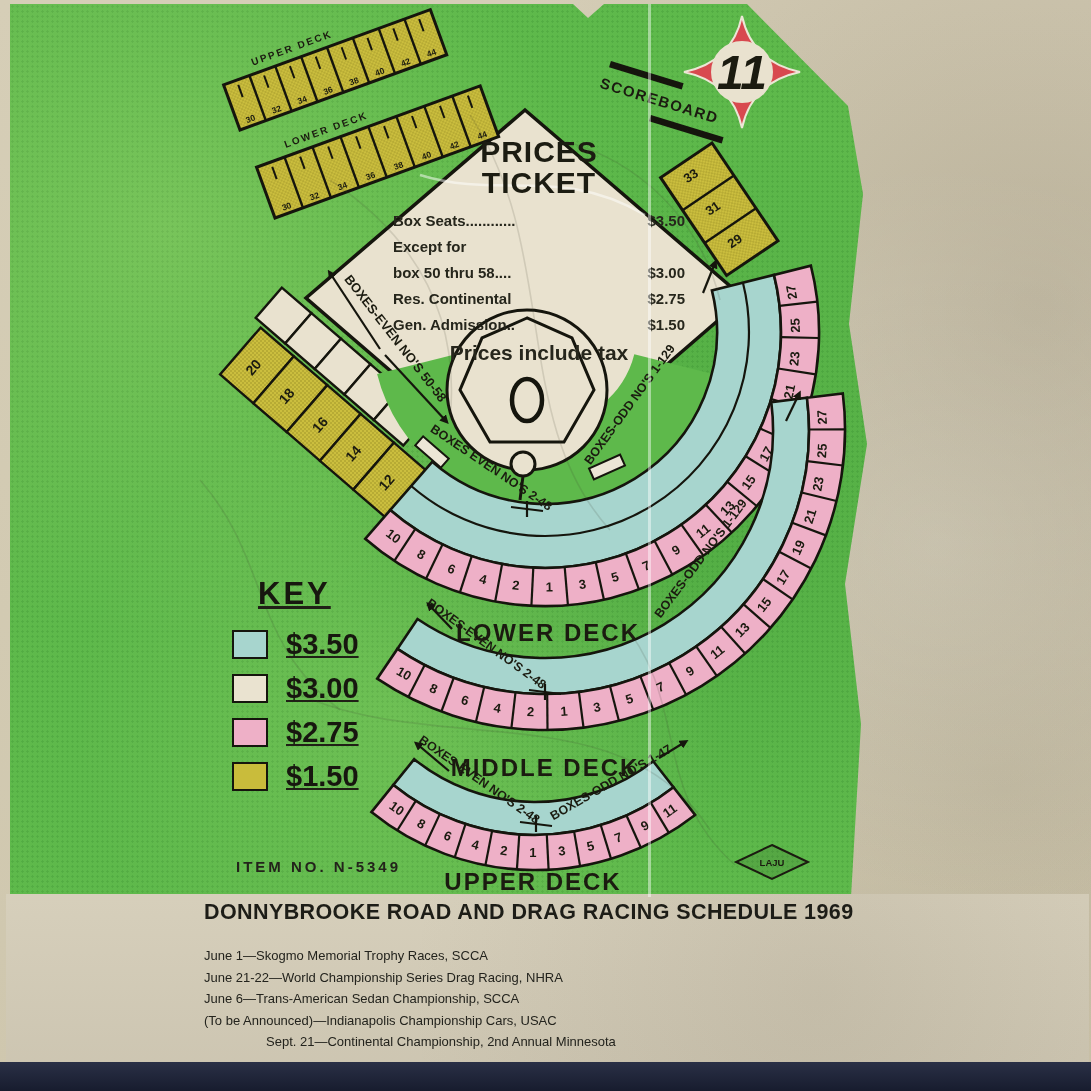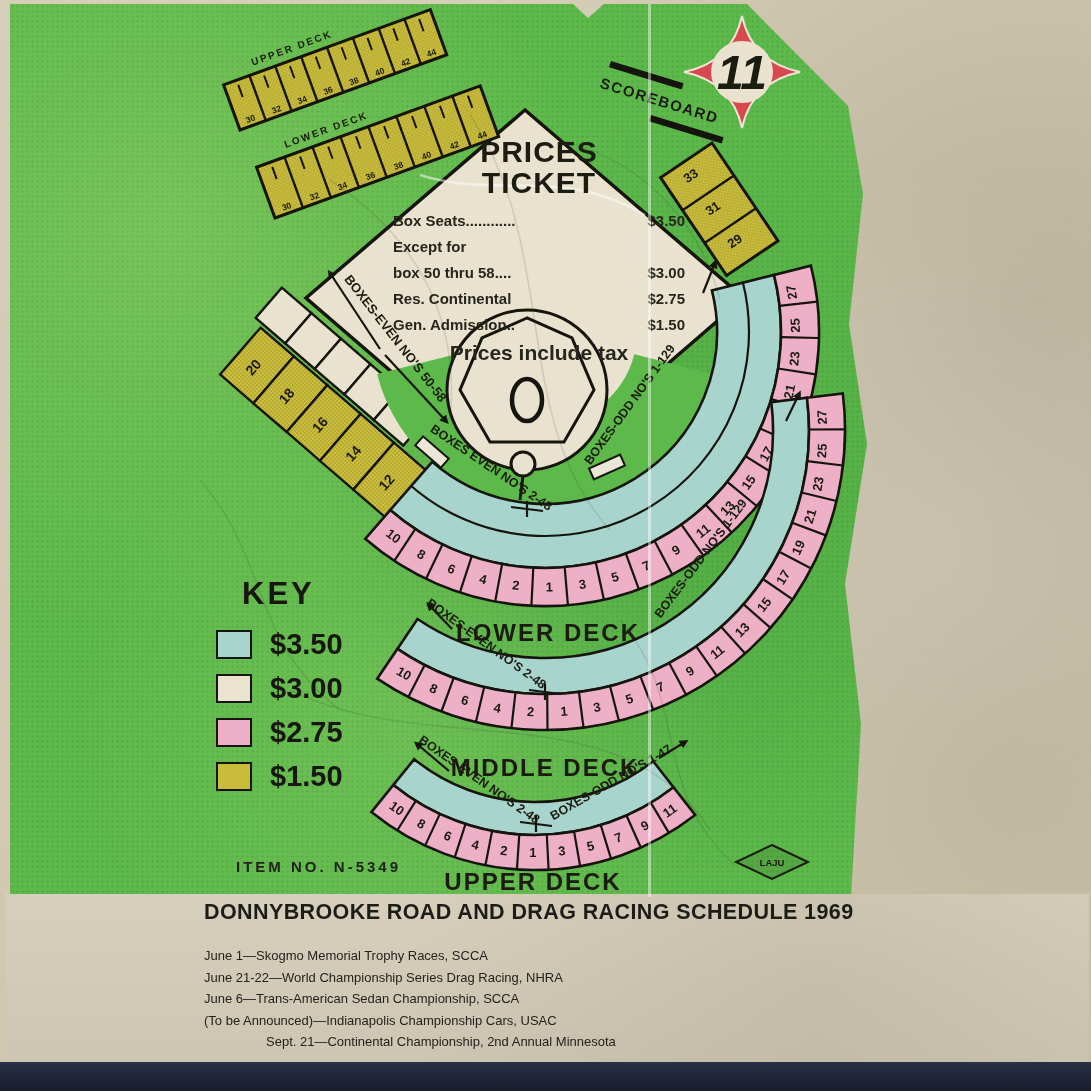--- a/index.html
+++ b/index.html
@@ -31,21 +31,21 @@
       #ddd6c2;
   }
   .bottom-strip{position:absolute;left:0;top:1062px;width:1091px;height:29px;z-index:2;background:linear-gradient(#2a3046,#171c2e);}
   #map-svg{position:absolute;left:0;top:0;width:1091px;height:1091px;z-index:3;}
   .panel{position:absolute;z-index:4;color:#202016;}
   .ticket-panel{left:393px;top:136px;width:292px;text-align:center;}
   .tp-title{font-size:30px;font-weight:bold;letter-spacing:1px;line-height:31px;color:#1c1c12;}
   #tp-rows{margin-top:10px;}
   .tp-row{display:flex;justify-content:space-between;font-size:15px;font-weight:bold;line-height:26px;text-align:right;color:#26261c;}
   .tp-foot{font-size:21px;font-weight:bold;margin-top:3px;color:#26261c;}
-  .key-panel{left:216px;top:576px;}
+  .key-panel{left:232px;top:576px;text-decoration:underline;}
   .key-title{font-size:31px;font-weight:bold;letter-spacing:3px;margin:0 0 16px 26px;color:#17170f;}
   .key-row{display:flex;align-items:center;gap:18px;margin-bottom:11px;}
   .key-swatch{width:36px;height:29px;border:2.5px solid #15150d;box-sizing:border-box;}
   .key-price{font-size:29px;font-weight:bold;color:#17170f;}
   .item-no{left:236px;top:858px;font-size:15px;font-weight:bold;letter-spacing:3px;color:#23231b;}
   .schedule{left:204px;top:900px;width:884px;color:#23231d;}
   .sch-title{font-size:21.5px;font-weight:bold;letter-spacing:.4px;margin-bottom:20px;color:#1d1d17;}
   .sch-line{font-size:13px;line-height:21.5px;}
   .sch-line:last-child{padding-left:62px;}
   .fold-line{position:absolute;left:648px;top:4px;width:3px;height:893px;z-index:5;background:rgba(255,255,255,.45);}

